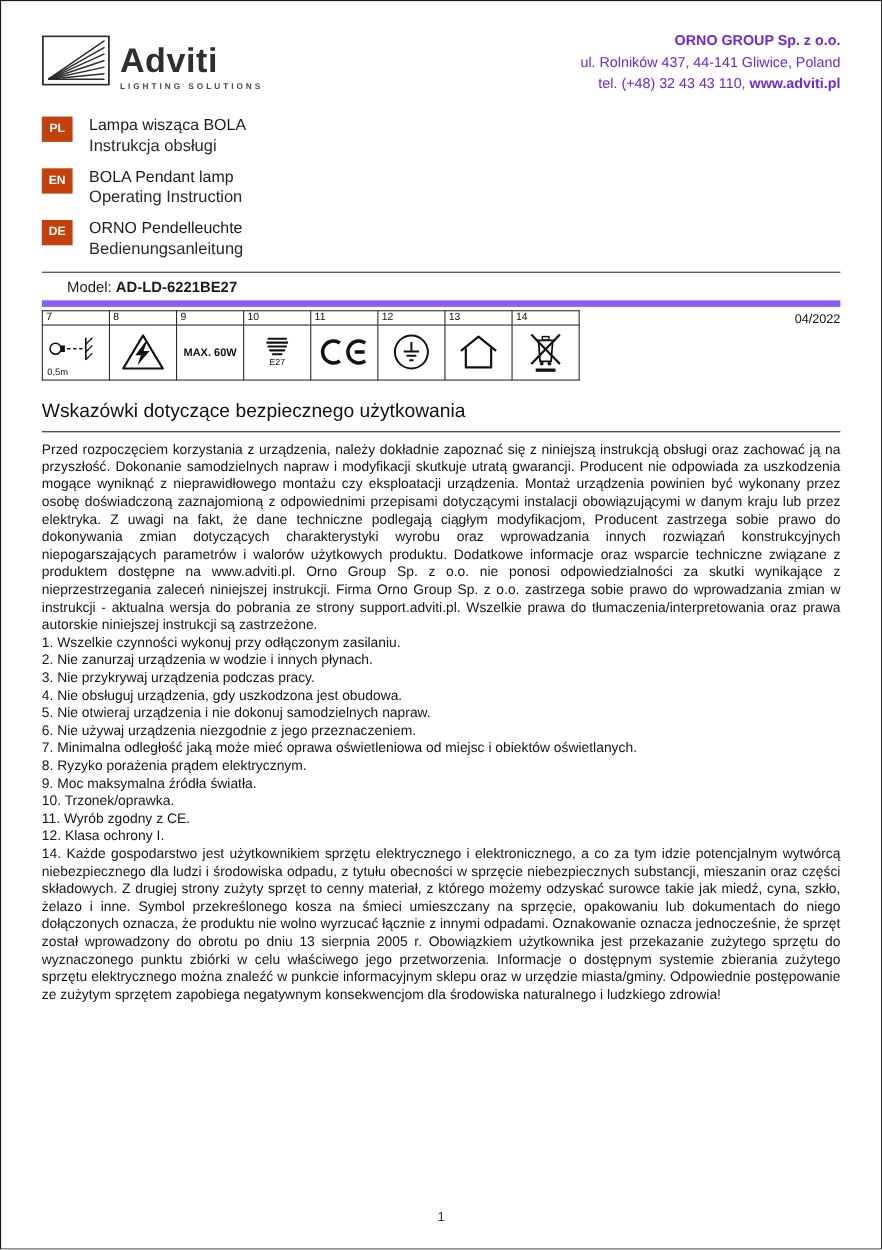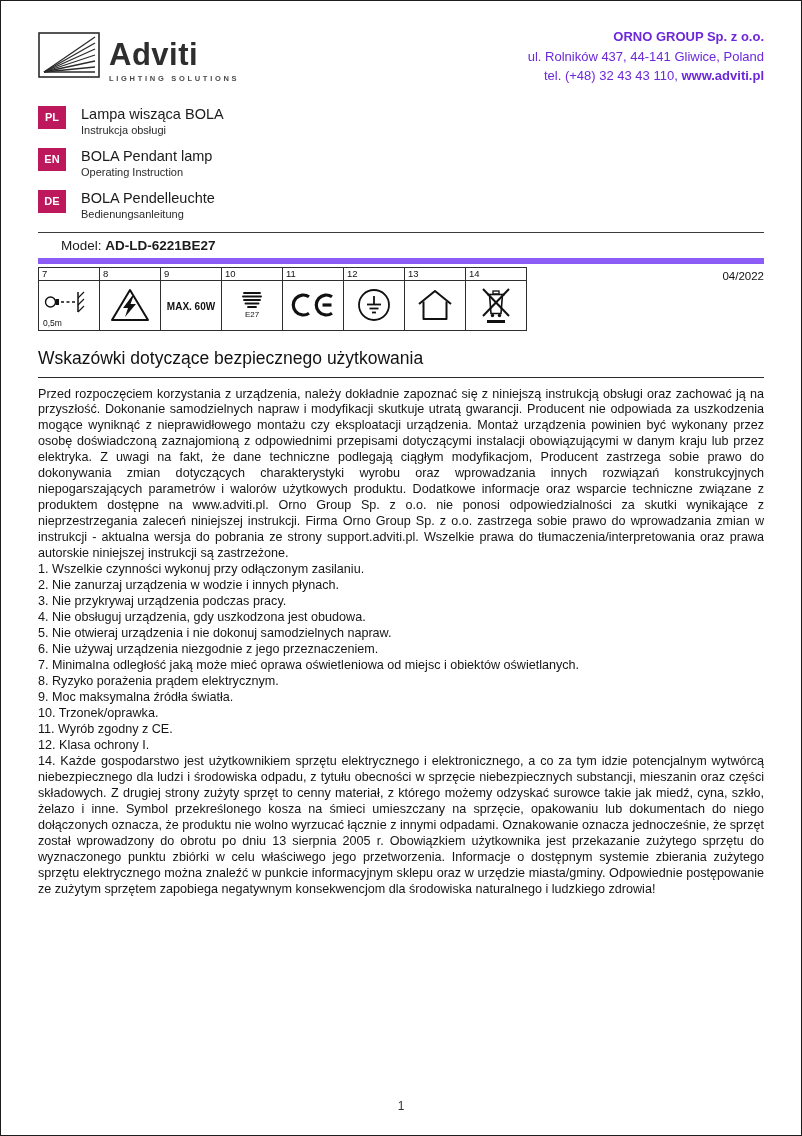--- a/index.html
+++ b/index.html
@@ -16,24 +16,24 @@
   .logo-wrap { display:flex; align-items:center; gap:9px; }
   .brand-block { display:flex; flex-direction:column;margin-top:12px; }
   .brand-name { font-size:31px; font-weight:bold; color:#2e2e2e; letter-spacing:0.5px; line-height:1; }
   .brand-tag { font-size:7.5px; letter-spacing:2.7px; color:#4a4a4a; margin-top:4px; font-weight:bold; }
   .company { text-align:right; font-size:13px; line-height:1.5; color:#6d28d9; }
   .bold { font-weight:bold; }
 
   
   .langs { margin-top:20px; }
   .lang-row { display:flex; gap:15px; margin-bottom:12px; align-items:flex-start; }
-  .lang-badge { width:28px; height:23px; background:#be185d; color:#fff; font-size:11px;
+  .lang-badge { width:28px; height:23px; background:#c2410c; color:#fff; font-size:11px;
     font-weight:bold; display:flex; align-items:center; justify-content:center; flex:0 0 auto; }
   .lang-title { font-size:14.5px; color:#1b1b1b; }
-  .lang-sub { font-size:11px; color:#2a2a2a; margin-top:2px; }
+  .lang-sub { font-size:15px; color:#2a2a2a; margin-top:2px; }
 
   
   .model-row { margin-top:10px; border-top:1px solid #3a3a3a; border-bottom:6px solid #8b5cf6;
     padding:5px 0 5px 23px; font-size:13.5px; }
   .model-value { font-weight:bold; }
 
   
   .table-zone { display:flex; justify-content:space-between; align-items:flex-start; margin-top:3px; }
   .date { font-size:11.5px; margin-top:3px; color:#111; }
   table.icon-table { border-collapse:collapse; }
@@ -98,21 +98,21 @@
       <div class="lang-row">
         <div class="lang-badge">EN</div>
         <div>
           <div class="lang-title">BOLA Pendant lamp</div>
           <div class="lang-sub">Operating Instruction</div>
         </div>
       </div>
       <div class="lang-row">
         <div class="lang-badge">DE</div>
         <div>
-          <div class="lang-title">BOLA Pendelleuchte</div>
+          <div class="lang-title">ORNO Pendelleuchte</div>
           <div class="lang-sub">Bedienungsanleitung</div>
         </div>
       </div>
     </div>
 
     <div class="model-row">
       <span>Model:</span>
       <span class="model-value">AD-LD-6221BE27</span>
     </div>
 

